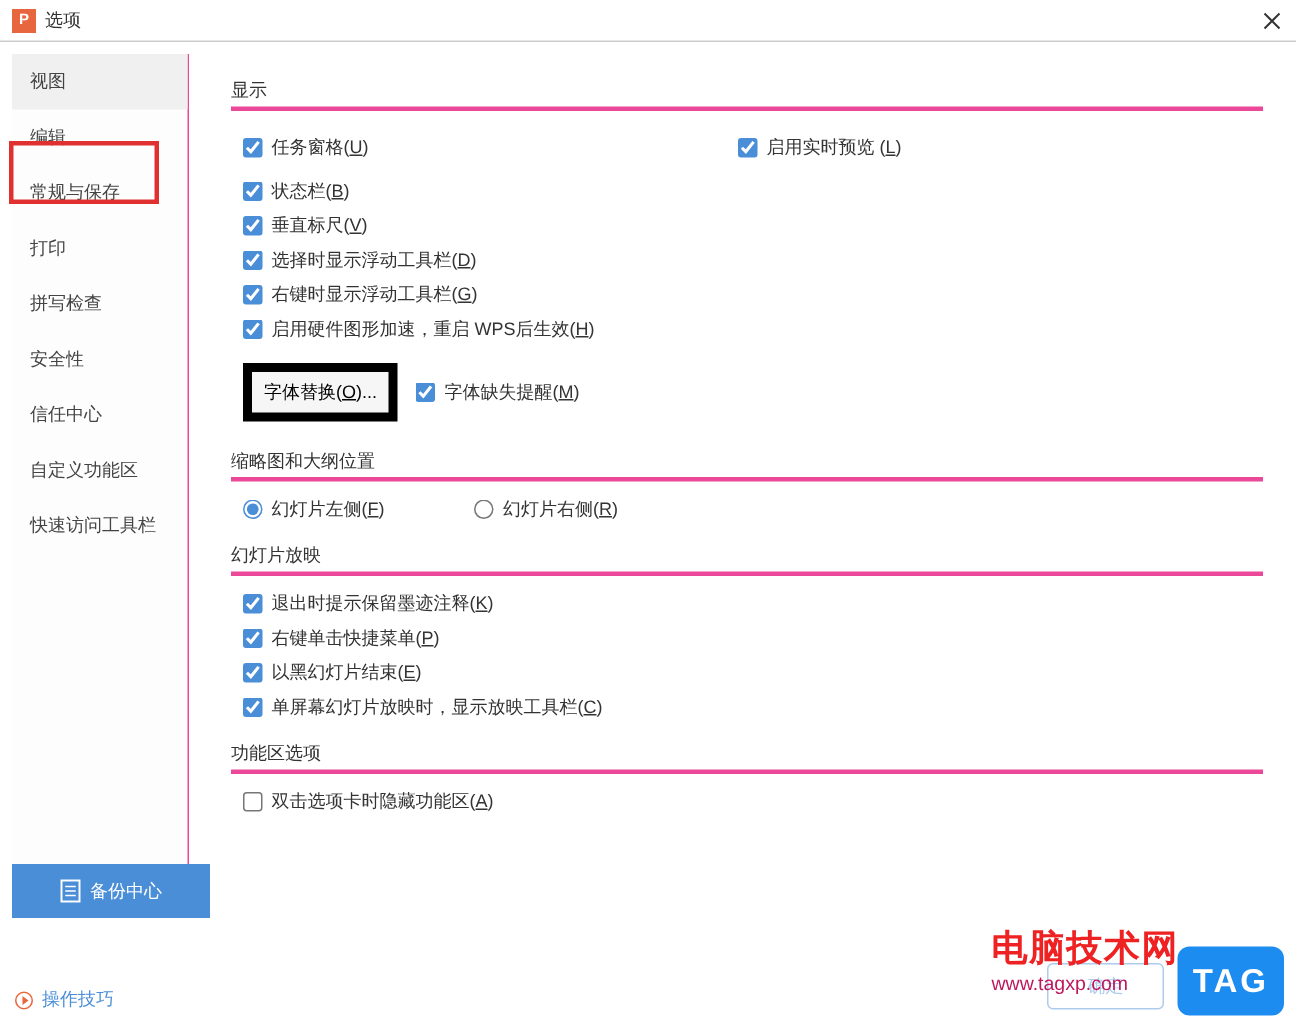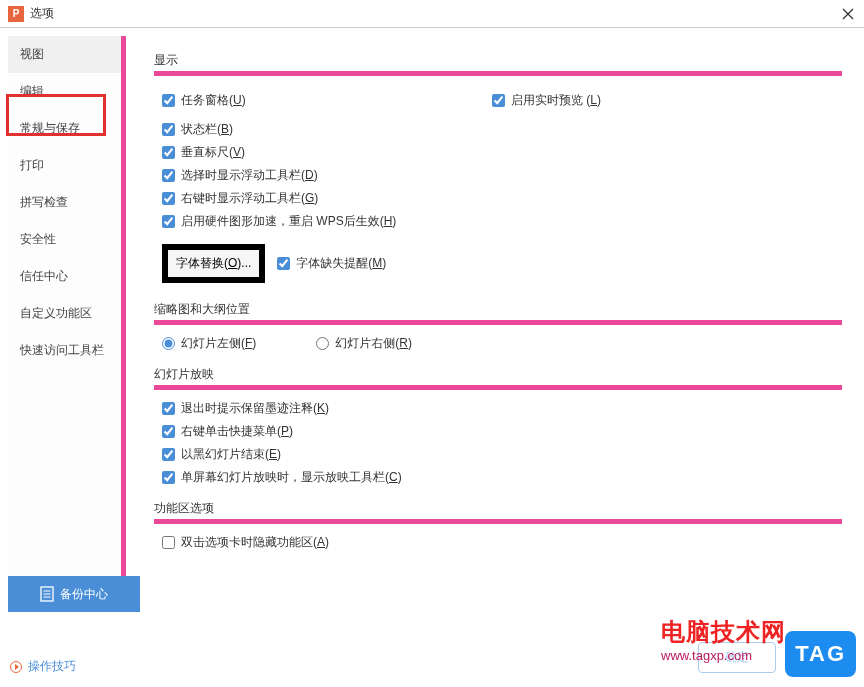--- a/index.html
+++ b/index.html
@@ -4,30 +4,30 @@
 <style>
 * { box-sizing: border-box; margin: 0; padding: 0; font-family: "Microsoft YaHei", sans-serif; font-size: 12px; }
 body { background: #fff; width: 864px; height: 687px; position: relative; }
 
 .titlebar { height: 28px; border-bottom: 1px solid #ccc; display: flex; align-items: center; padding: 0 8px; position: relative; }
 .titlebar .app-icon { width: 16px; height: 16px; background: #e8663d; display: flex; align-items: center; justify-content: center; color: #fff; font-weight: bold; font-size: 10px; margin-right: 6px; }
 .titlebar .title { color: #333; }
 .titlebar .close-btn { position: absolute; right: 6px; top: 4px; width: 20px; height: 20px; display: flex; align-items: center; justify-content: center; cursor: pointer; }
 
 .body-area { display: flex; height: 600px; padding: 8px; }
-.sidebar { width: 118px; display: flex; flex-direction: column; border-right: 5px solid #ec4899; background: #fdfdfd; }
+.sidebar { width: 118px; display: flex; flex-direction: column; border-right: 1px solid #ec4899; background: #fdfdfd; }
 .sidebar-item { padding: 10px 12px; color: #444; cursor: pointer; }
 .sidebar-item.selected { background: #f0f0f0; }
 .sidebar-redbox { position: absolute; border: 3px solid #e03030; pointer-events: none; }
 
 .backup-btn { margin: 0 0 8px 0; background: #4a8ed8; color: #fff; height: 36px; display: flex; align-items: center; justify-content: center; gap: 6px; cursor: pointer; width: 132px; }
 .backup-btn .doc-icon svg { display: block; }
 
 .content { flex: 1; padding: 10px 14px; overflow: auto; }
-.section-title { color: #333; margin: 6px 0 10px 0; border-bottom: 5px solid #ec4899; padding-bottom: 2px; }
+.section-title { color: #333; margin: 6px 0 10px 0; border-bottom: 3px solid #ec4899; padding-bottom: 2px; }
 .row { display: flex; align-items: center; gap: 6px; margin: 6px 0 6px 8px; color: #333; }
 .row .u { text-decoration: underline; }
 .two-col { display: flex; }
 .col-left { width: 330px; }
 input[type=checkbox], input[type=radio] { width: 13px; height: 13px; accent-color: #4a8ed8; }
 .btn { border: 6px solid #000000; background: #f6f6f6; padding: 5px 8px; cursor: pointer; }
 
 .footer { position: absolute; left: 10px; bottom: 12px; display: flex; align-items: center; gap: 6px; color: #4a8ed8; cursor: pointer; }
 .footer .play-icon { width: 12px; height: 12px; border: 1px solid #e8663d; border-radius: 50%; display: flex; align-items: center; justify-content: center; }
 .footer .play-icon::after { content: ""; border-left: 4px solid #e8663d; border-top: 3px solid transparent; border-bottom: 3px solid transparent; margin-left: 1px; }

